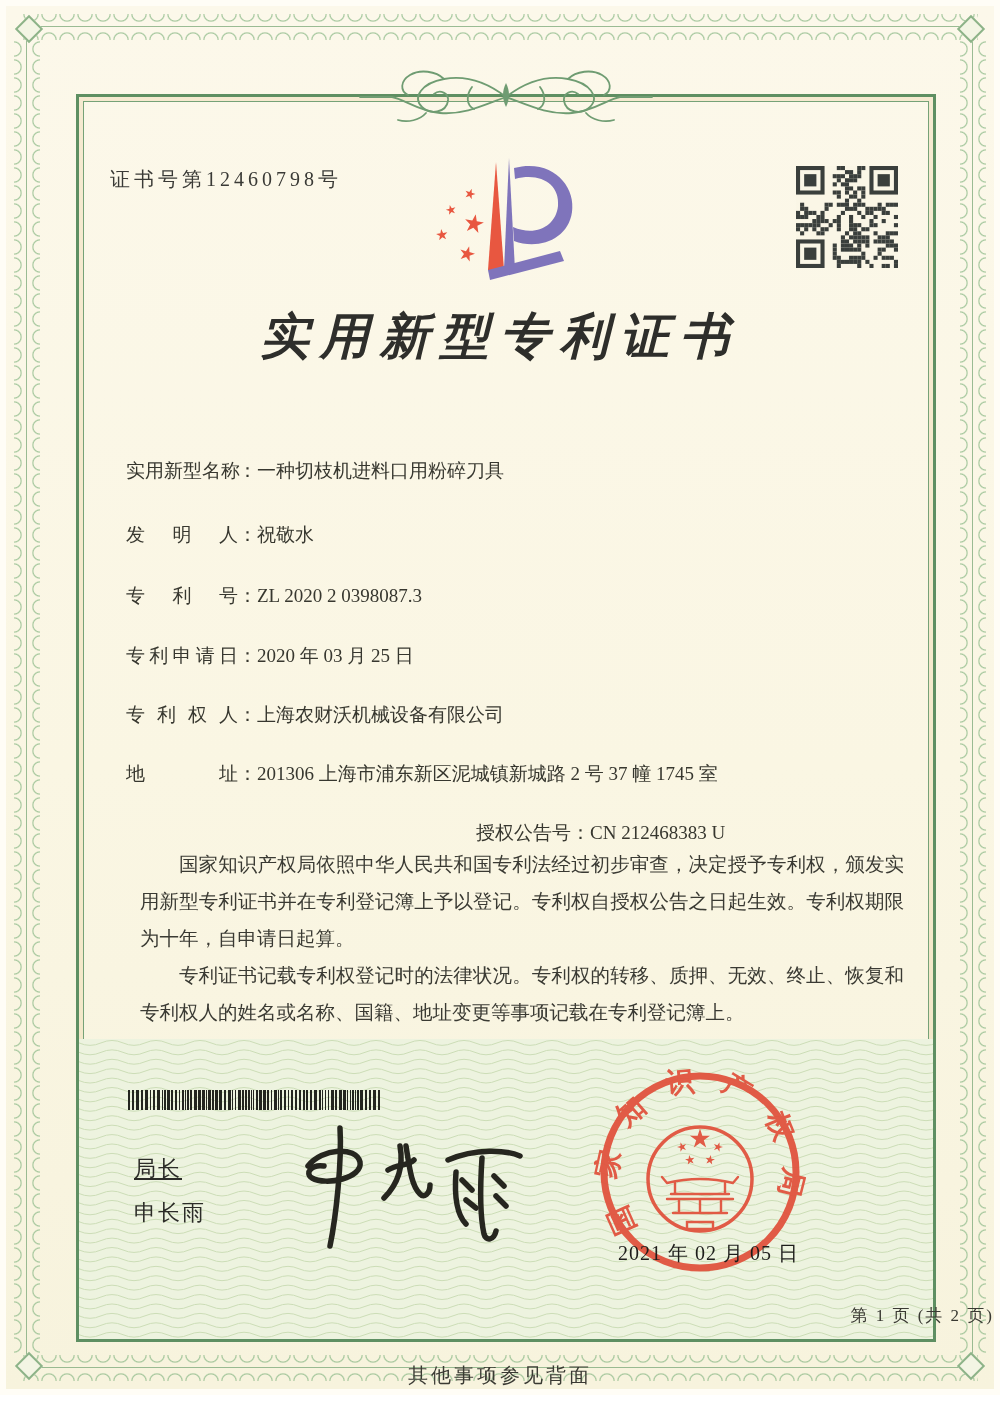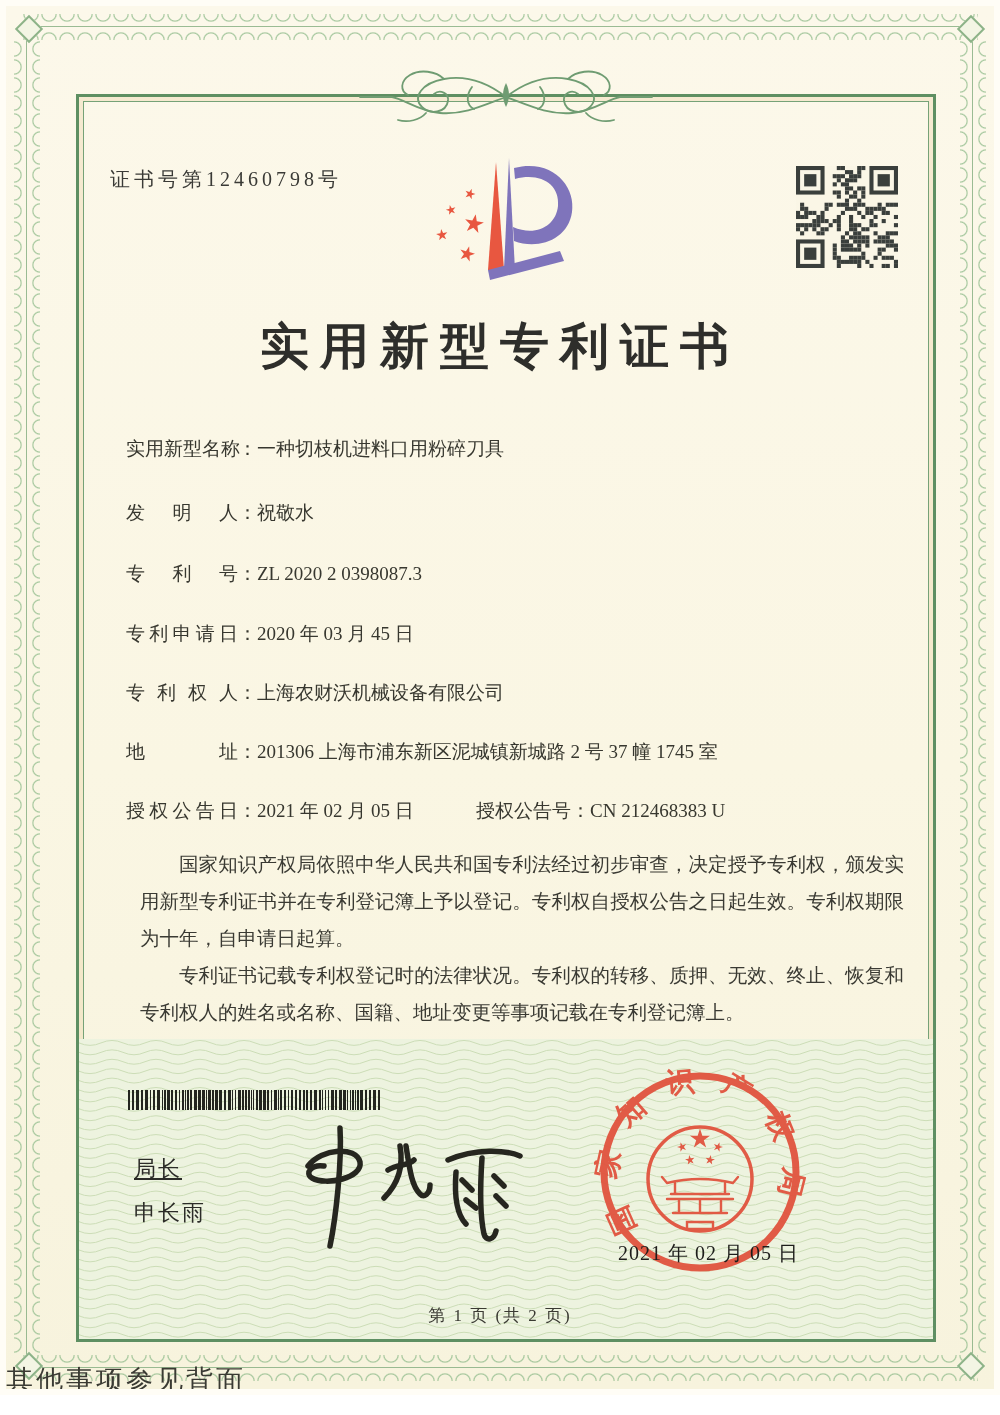--- a/index.html
+++ b/index.html
@@ -45,40 +45,40 @@
   .fl.br{right:-4px}
   .fl.bl{left:-4px;transform:scaleX(-1)}
   .guill-band{position:absolute;left:0;right:0;bottom:0;top:942px;background:#edf3df;}
   .guill-band svg{width:100%;height:100%;display:block}
 
   
   .cert-no{position:absolute;left:104px;top:160px;font-size:20px;letter-spacing:4px;color:#3a3a36;}
   .logo{position:absolute;left:424px;top:142px;}
   .qr{position:absolute;left:790px;top:160px;width:102px;height:102px;background:#faf6e6;}
   .title{
-    position:absolute;left:0;right:0;top:308px;margin:0;text-align:center;
-    font-size:49px;font-weight:bold;letter-spacing:11px;color:#2e2e2b;
+    position:absolute;left:0;right:0;top:298px;margin:0;text-align:center;
+    font-size:49px;font-weight:bold;letter-spacing:11px;color:#2e2e2b;font-style:italic;
   }
   .field{position:absolute;left:120px;font-size:19px;color:#37372f;white-space:nowrap;}
-  .flabel{display:inline-block;width:112px;text-align:justify;text-align-last:justify;}
+  .flabel{display:inline-block;width:112px;text-align:justify;text-align-last:justify;margin-top:22px;}
   .fvalue{}
   .grant2 .flabel{width:auto;text-align-last:auto;}
   .body-text{
     position:absolute;left:134px;top:840px;width:764px;
     font-size:19.5px;line-height:37px;text-align:justify;color:#3a3a33;
   }
   .body-text p{margin:0;text-indent:2em;}
   .barcode{position:absolute;left:122px;top:1084px;width:258px;height:20px;}
   .director-title{position:absolute;left:128px;top:1148px;font-size:22px;color:#2c2c28;letter-spacing:2px;text-decoration:underline;}
   .director-name{position:absolute;left:128px;top:1192px;font-size:22px;color:#2c2c28;letter-spacing:2px;}
   .signature{position:absolute;left:272px;top:1116px;}
   .seal{position:absolute;left:588px;top:1060px;opacity:.92;}
   .seal-date{position:absolute;left:612px;top:1234px;font-size:20px;letter-spacing:1px;color:#1d1d1b;z-index:5;}
-  .page-info{position:absolute;left:0;right:0;top:1298px;text-align:center;font-size:17px;color:#3a3a33;letter-spacing:2px;}
-  .back-note{position:absolute;left:0;right:0;top:1356px;font-size:27px;color:#3a3a33;letter-spacing:3px;}
+  .page-info{position:absolute;left:0;right:0;top:1298px;text-align:right;font-size:17px;color:#3a3a33;letter-spacing:2px;}
+  .back-note{position:absolute;left:0;right:0;top:1356px;text-align:center;font-size:20px;color:#3a3a33;letter-spacing:3px;}
 </style>
 </head>
 <body>
 
 <div class="page">
 
   <div class="lace-h lace-top"></div>
   <div class="lace-h lace-bottom"></div>
   <div class="lace-v lace-left"></div>
   <div class="lace-v lace-right"></div>
@@ -389,30 +389,27 @@
   <div class="field" style="top:430px">
     <span class="flabel">实用新型名称</span><span>：</span><span class="fvalue">一种切枝机进料口用粉碎刀具</span>
   </div>
   <div class="field" style="top:494px">
     <span class="flabel">发明人</span><span>：</span><span class="fvalue">祝敬水</span>
   </div>
   <div class="field" style="top:555px">
     <span class="flabel">专利号</span><span>：</span><span class="fvalue">ZL 2020 2 0398087.3</span>
   </div>
   <div class="field" style="top:615px">
-    <span class="flabel">专利申请日</span><span>：</span><span class="fvalue">2020 年 03 月 45 日</span>
+    <span class="flabel">专利申请日</span><span>：</span><span class="fvalue">2020 年 03 月 25 日</span>
   </div>
   <div class="field" style="top:674px">
     <span class="flabel">专利权人</span><span>：</span><span class="fvalue">上海农财沃机械设备有限公司</span>
   </div>
   <div class="field" style="top:733px">
     <span class="flabel">地址</span><span>：</span><span class="fvalue">201306 上海市浦东新区泥城镇新城路 2 号 37 幢 1745 室</span>
-  </div>
-  <div class="field" style="top:792px">
-    <span class="flabel">授权公告日</span><span>：</span><span class="fvalue">2021 年 02 月 05 日</span>
   </div>
   <div class="field grant2" style="left:470px;top:792px">
     <span class="flabel">授权公告号</span><span>：</span><span class="fvalue">CN 212468383 U</span>
   </div>
 
   <div class="body-text">
     <p>国家知识产权局依照中华人民共和国专利法经过初步审查，决定授予专利权，颁发实用新型专利证书并在专利登记簿上予以登记。专利权自授权公告之日起生效。专利权期限为十年，自申请日起算。</p>
     <p>专利证书记载专利权登记时的法律状况。专利权的转移、质押、无效、终止、恢复和专利权人的姓名或名称、国籍、地址变更等事项记载在专利登记簿上。</p>
   </div>
 

